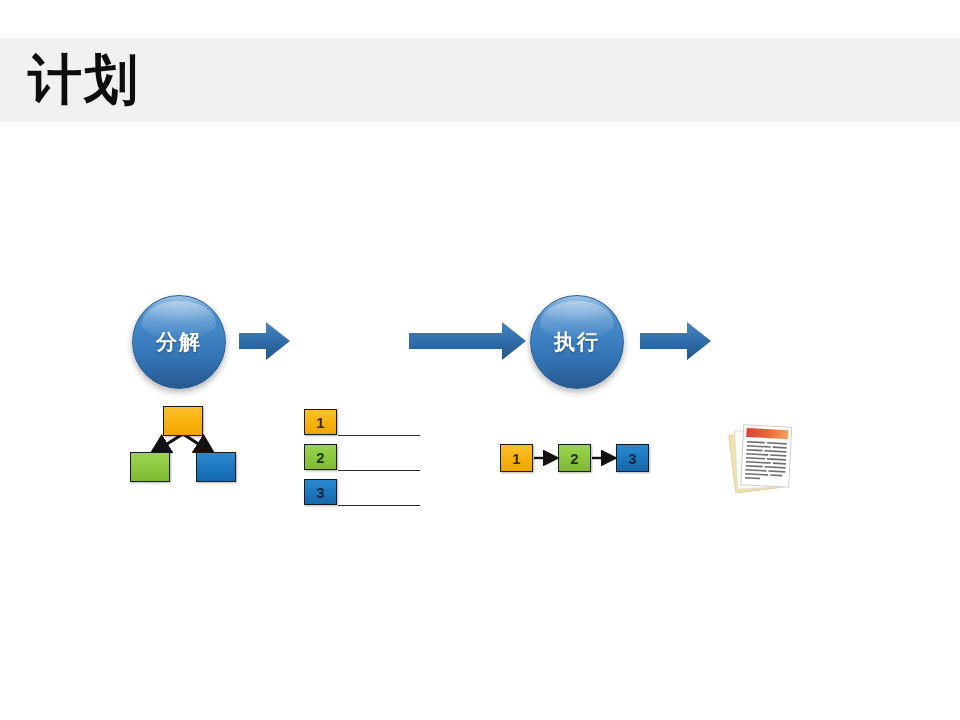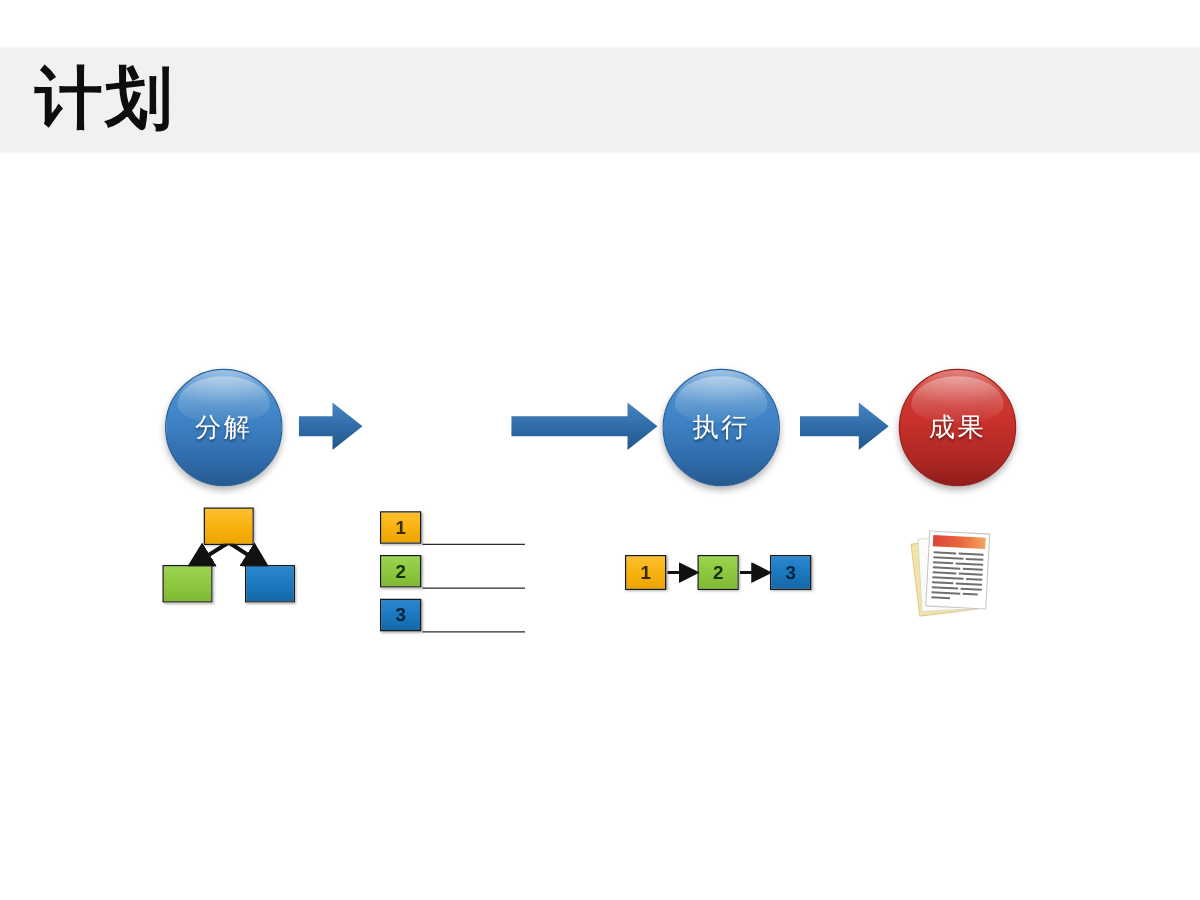--- a/index.html
+++ b/index.html
@@ -44,21 +44,21 @@
   .proc-circle {
     position: absolute;
     border-radius: 50%;
     display: flex;
     align-items: center;
     justify-content: center;
     box-shadow: 0 3px 6px rgba(0,0,0,0.30);
   }
   .proc-circle .lbl {
     font-size: 21px;
-    font-weight: normal;
+    font-weight: bold;
     color: #ffffff;
     letter-spacing: 2px;
     text-shadow: 0 1px 2px rgba(0,0,0,0.45);
     position: relative;
     z-index: 3;
   }
   .proc-circle.blue {
     background:
       radial-gradient(ellipse 120% 70% at 50% -10%, rgba(255,255,255,0.55) 0%, rgba(255,255,255,0.0) 58%),
       linear-gradient(to bottom, #5596d2 0%, #3e82c4 45%, #2f6cab 78%, #27598e 100%);
@@ -142,24 +142,20 @@
     <span class="gloss"></span>
     <span class="lbl">分解</span>
   </div>
 
 
   <div class="proc-circle blue" style="left:530px; top:295px; width:92px; height:92px;justify-content:center;">
     <span class="gloss"></span>
     <span class="lbl">执行</span>
   </div>
 
-  <div class="proc-circle red" style="left:719px; top:295px; width:92px; height:92px;">
-    <span class="gloss"></span>
-    <span class="lbl">成果</span>
-  </div>
 
   <div class="block-arrow" style="left:239px; top:320px;">
     <svg width="52" height="42" viewBox="0 0 52 42">
       <defs>
         <linearGradient id="agrad1" x1="0" y1="0" x2="0" y2="1">
           <stop offset="0%" stop-color="#4a86c0"></stop>
           <stop offset="50%" stop-color="#2f6ca9"></stop>
           <stop offset="100%" stop-color="#24578a"></stop>
         </linearGradient>
       </defs>

